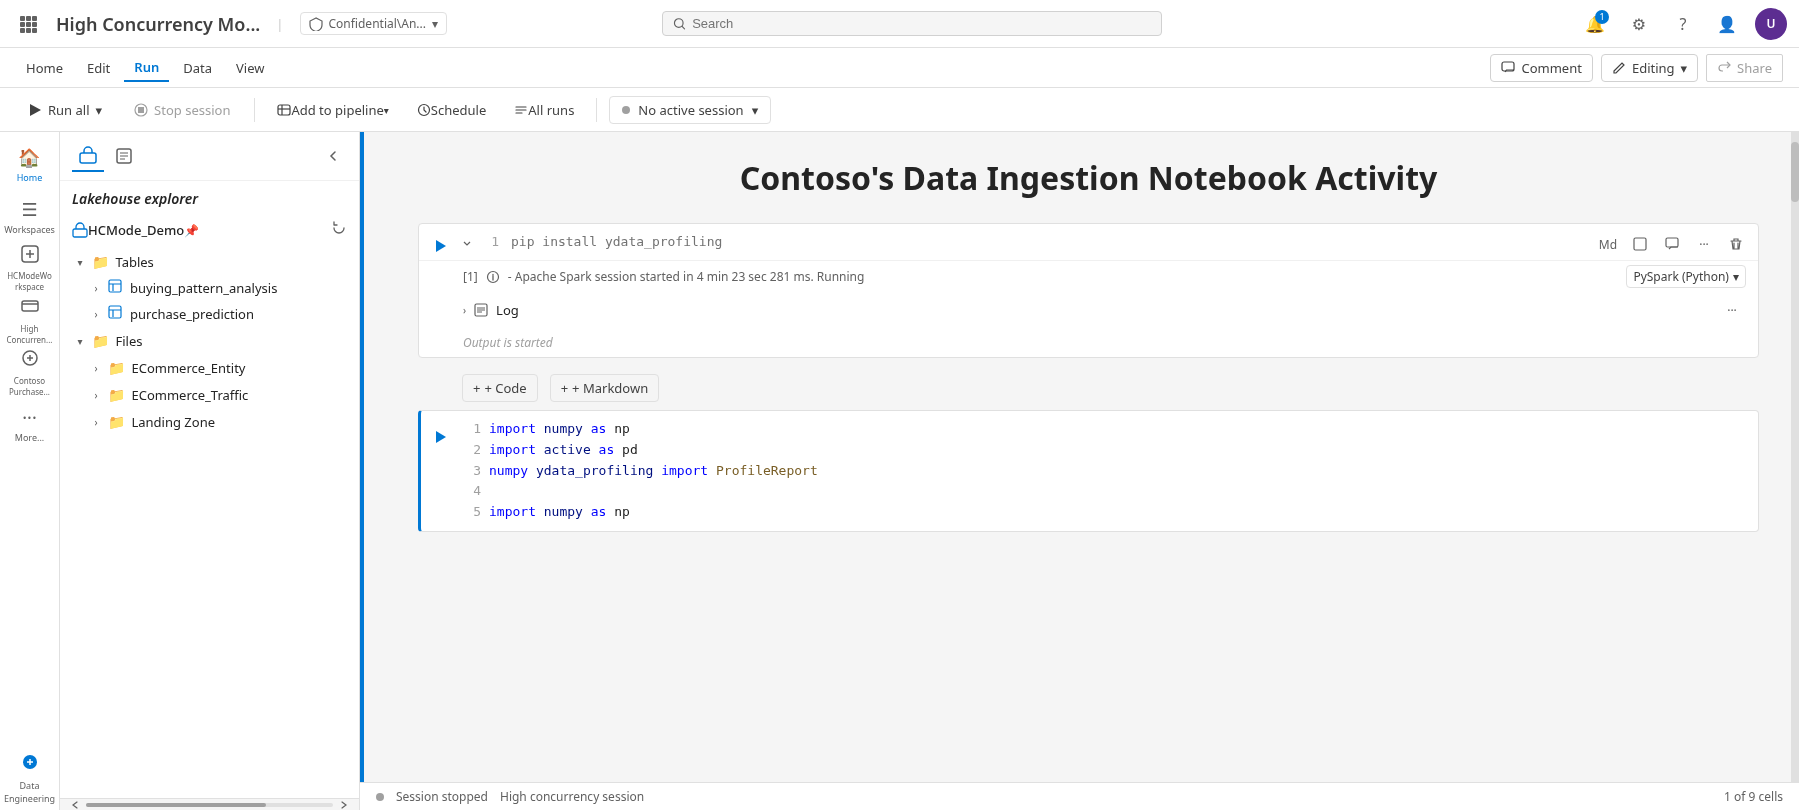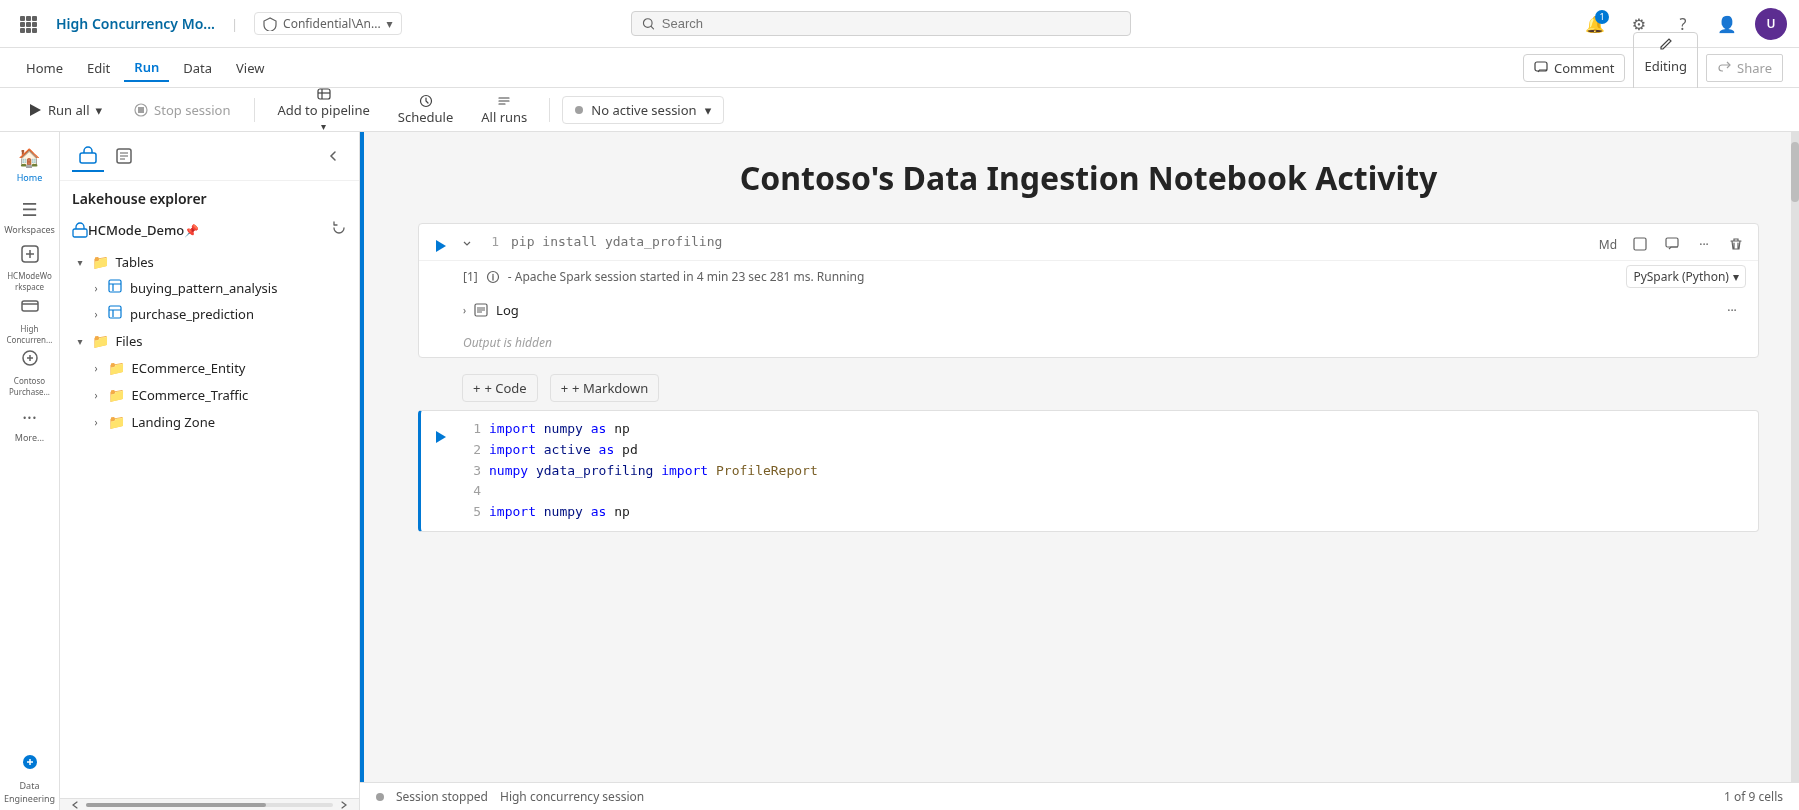--- a/index.html
+++ b/index.html
@@ -1,42 +1,42 @@
 <!DOCTYPE html>
 <html><head>
   <meta charset="utf-8">
   <style>
     * { box-sizing: border-box; margin: 0; padding: 0; }
     body { font-family: 'Segoe UI', system-ui, sans-serif; font-size: 13px; background: #f5f5f5; color: #242424; overflow: hidden; width: 1799px; height: 810px; display: flex; flex-direction: column; }
 
     
     .top-bar { height: 48px; background: #fff; display: flex; align-items: center; padding: 0 12px; gap: 12px; border-bottom: 1px solid #e0e0e0; }
     .app-grid { width: 32px; height: 32px; display: flex; align-items: center; justify-content: center; cursor: pointer; color: #616161; }
-    .app-title { font-size: 14px; font-weight: 600; color: #0369a1; white-space: nowrap; }
+    .app-title { font-size: 18px; font-weight: 600; color: #404040; white-space: nowrap; }
     .separator { color: #ccc; margin: 0 4px; }
     .sensitivity-badge { display: flex; align-items: center; gap: 6px; color: #616161; font-size: 12px; border: 1px solid #e0e0e0; border-radius: 4px; padding: 2px 8px; cursor: pointer; }
     .search-bar { flex: 1; max-width: 500px; margin: 0 auto; display: flex; align-items: center; background: #f5f5f5; border: 1px solid #d1d1d1; border-radius: 4px; padding: 4px 10px; gap: 6px; }
     .search-bar input { background: transparent; border: none; outline: none; font-size: 13px; width: 100%; color: #616161; }
     .top-right { margin-left: auto; display: flex; align-items: center; gap: 12px; }
     .icon-btn { width: 32px; height: 32px; display: flex; align-items: center; justify-content: center; cursor: pointer; color: #616161; font-size: 16px; position: relative; }
     .notif-badge { position: absolute; top: 2px; right: 2px; background: #0078d4; color: #fff; border-radius: 50%; width: 14px; height: 14px; font-size: 9px; display: flex; align-items: center; justify-content: center; }
     .avatar { width: 32px; height: 32px; border-radius: 50%; background: #5c2d91; color: #fff; display: flex; align-items: center; justify-content: center; font-size: 12px; font-weight: 600; }
 
     
     .menu-bar { height: 40px; background: #fff; display: flex; align-items: center; padding: 0 16px; gap: 4px; border-bottom: 1px solid #e0e0e0; }
     .menu-item { padding: 4px 10px; font-size: 13px; cursor: pointer; color: #424242; border-radius: 4px; }
     .menu-item.active { color: #0078d4; font-weight: 600; border-bottom: 2px solid #0078d4; border-radius: 0; }
     .menu-right { margin-left: auto; display: flex; align-items: center; gap: 8px; padding-left: 48px; }
     .comment-btn { display: flex; align-items: center; gap: 6px; padding: 4px 10px; border: 1px solid #d1d1d1; border-radius: 4px; cursor: pointer; font-size: 13px; color: #424242; }
-    .editing-btn { display: flex; align-items: center; gap: 6px; padding: 4px 10px; border: 1px solid #d1d1d1; border-radius: 4px; cursor: pointer; font-size: 13px; color: #424242; flex-direction: column; }
+    .editing-btn { display: flex; align-items: center; gap: 6px; padding: 4px 10px; border: 1px solid #d1d1d1; border-radius: 4px; cursor: pointer; font-size: 13px; color: #424242; }
     .share-btn { display: flex; align-items: center; gap: 6px; padding: 4px 10px; border: 1px solid #d1d1d1; border-radius: 2px; cursor: pointer; font-size: 13px; color: #a0a0a0; }
 
     
     .toolbar { height: 44px; background: #fff; display: flex; align-items: center; padding: 0 16px; gap: 8px; border-bottom: 1px solid #e0e0e0; }
-    .toolbar-btn { display: flex; align-items: center; padding: 4px 10px; border-radius: 4px; cursor: pointer; font-size: 13px; color: #424242; flex-direction: column; }
+    .toolbar-btn { display: flex; align-items: center; padding: 4px 10px; border-radius: 4px; cursor: pointer; font-size: 13px; color: #424242; }
     .toolbar-btn .chevron { font-size: 10px; }
     .toolbar-sep { width: 1px; height: 24px; background: #e0e0e0; margin: 0 4px; }
     .run-btn { display: flex; align-items: center; gap: 6px; padding: 4px 12px; border-radius: 4px; cursor: pointer; font-size: 13px; color: #424242; }
     .stop-btn { display: flex; align-items: center; gap: 6px; padding: 4px 12px; border-radius: 4px; cursor: pointer; font-size: 13px; color: #a0a0a0; }
     .no-session { display: flex; align-items: center; gap: 8px; padding: 4px 12px; border-radius: 4px; cursor: pointer; font-size: 13px; color: #424242; border: 1px solid #e0e0e0; }
     .session-dot { width: 8px; height: 8px; border-radius: 50%; background: #a0a0a0; }
 
     
     .main-layout { display: flex; flex: 1; overflow: hidden; }
 
@@ -48,21 +48,21 @@
     .sidebar-icon-label { font-size: 9px; text-align: center; }
     .sidebar-bottom { margin-top: auto; }
 
     
     .explorer-panel { width: 300px; background: #fff; border-right: 1px solid #e0e0e0; display: flex; flex-direction: column; overflow: hidden; }
     .explorer-header { display: flex; align-items: center; padding: 8px 12px; gap: 8px; border-bottom: 1px solid #f0f0f0; }
     .explorer-tabs { display: flex; gap: 4px; }
     .explorer-tab { width: 32px; height: 32px; display: flex; align-items: center; justify-content: center; cursor: pointer; border-radius: 4px; color: #616161; }
     .explorer-tab.active { color: #0078d4; border-bottom: 2px solid #0078d4; border-radius: 0; }
     .explorer-collapse { margin-left: auto; cursor: pointer; color: #616161; width: 28px; height: 28px; display: flex; align-items: center; justify-content: center; }
-    .explorer-title-row { display: flex; align-items: center; padding: 8px 12px; gap: 8px; }
+    .explorer-title-row { display: flex; align-items: center; padding: 8px 12px; gap: 8px; font-style: italic; }
     .explorer-title { font-size: 14px; font-weight: 600; color: #242424; }
     .lakehouse-row { display: flex; align-items: center; padding: 4px 12px; gap: 0; }
     .lakehouse-name { font-size: 13px; font-weight: 500; color: #242424; }
     .pin-icon { color: #616161; font-size: 12px; }
     .sync-icon { margin-left: auto; cursor: pointer; color: #616161; }
     .tree-container { flex: 1; overflow-y: auto; padding: 4px 0; }
     .tree-item { display: flex; align-items: center; padding: 4px 12px; cursor: pointer; gap: 4px; }
     .tree-expand { width: 16px; height: 16px; display: flex; align-items: center; justify-content: center; font-size: 10px; color: #616161; }
     .tree-folder-icon { font-size: 14px; margin-right: 2px; }
     .tree-label { font-size: 13px; color: #242424; }
@@ -458,21 +458,21 @@
         <div class="log-row">
           <span class="log-expand">›</span>
           <svg width="14" height="14" viewBox="0 0 14 14" fill="none">
               <rect x="1" y="1" width="12" height="12" rx="1.5" stroke="#616161" stroke-width="1.2"></rect>
               <path d="M3 5h8M3 7h8M3 9h5" stroke="#616161" stroke-width="1.2"></path>
             </svg>
           <span class="log-label">Log</span>
           <div style="margin-left:auto;" class="cell-toolbar-btn">···</div>
         </div>
         <div class="output-hidden">
-          <span>Output is hidden</span>
+          <span>Output is started</span>
         </div>
       </div>
 
       <div class="add-cell-row">
         <div class="add-cell-btn">
           <span>+</span>
           <span>+ Code</span>
         </div>
         <div class="add-cell-btn">
           <span>+</span>

